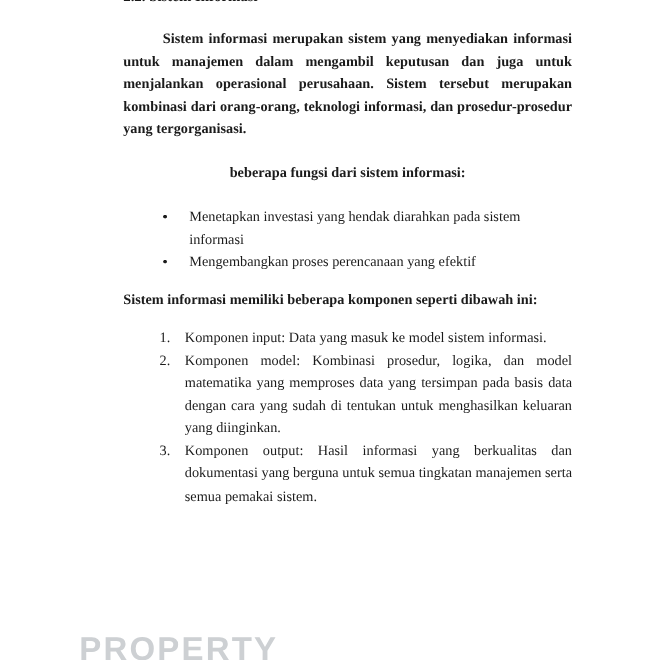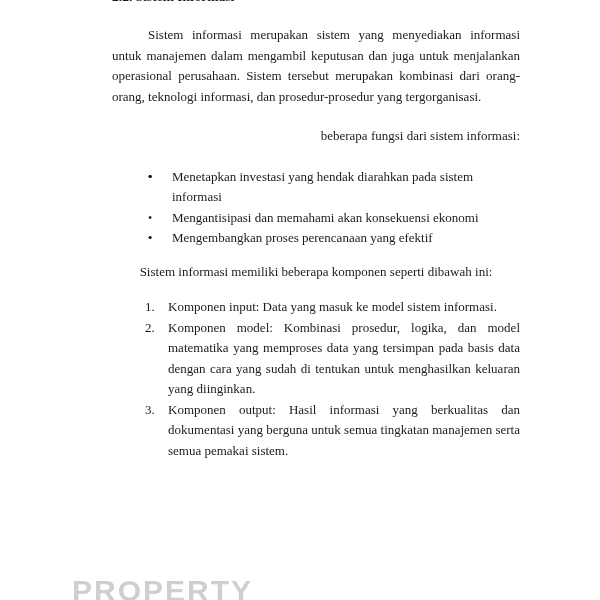--- a/index.html
+++ b/index.html
@@ -43,33 +43,34 @@
     top: -13px;
     left: 0;
     margin: 0;
     font-size: 13.5px;
     font-weight: bold;
     line-height: 20px;
     white-space: nowrap;
   }
   .para {
     margin: 0;
+    font-weight: bold;
   }
   .para-intro {
     margin-top: 25px;
     text-align: justify;
     text-indent: 36px;
   }
   .para-functions {
     margin-top: 19px;
-    text-align: right;
+    text-align: center;
   }
   .para-components {
     margin-top: 13px;
-    text-align: center;
+    text-align: left;
   }
   ul.bullet-list {
     list-style: none;
     margin: 20px 0 0 0;
     padding: 0;
   }
   ul.bullet-list li {
     position: relative;
     padding-left: 60px;
     text-align: left;
@@ -120,21 +121,20 @@
       </li>
       <li>
         <span class="bullet-glyph">•</span>
       </li>
       <li>
         <span class="bullet-glyph">•</span>
         <span>Menetapkan investasi yang hendak diarahkan pada sistem informasi</span>
       </li>
       <li>
         <span class="bullet-glyph">•</span>
-        <span>Mengantisipasi dan memahami akan konsekuensi ekonomi</span>
       </li>
       <li>
         <span class="bullet-glyph">•</span>
       </li>
       <li>
         <span class="bullet-glyph">•</span>
         <span>Mengembangkan proses perencanaan yang efektif</span>
       </li>
     </ul>
 

